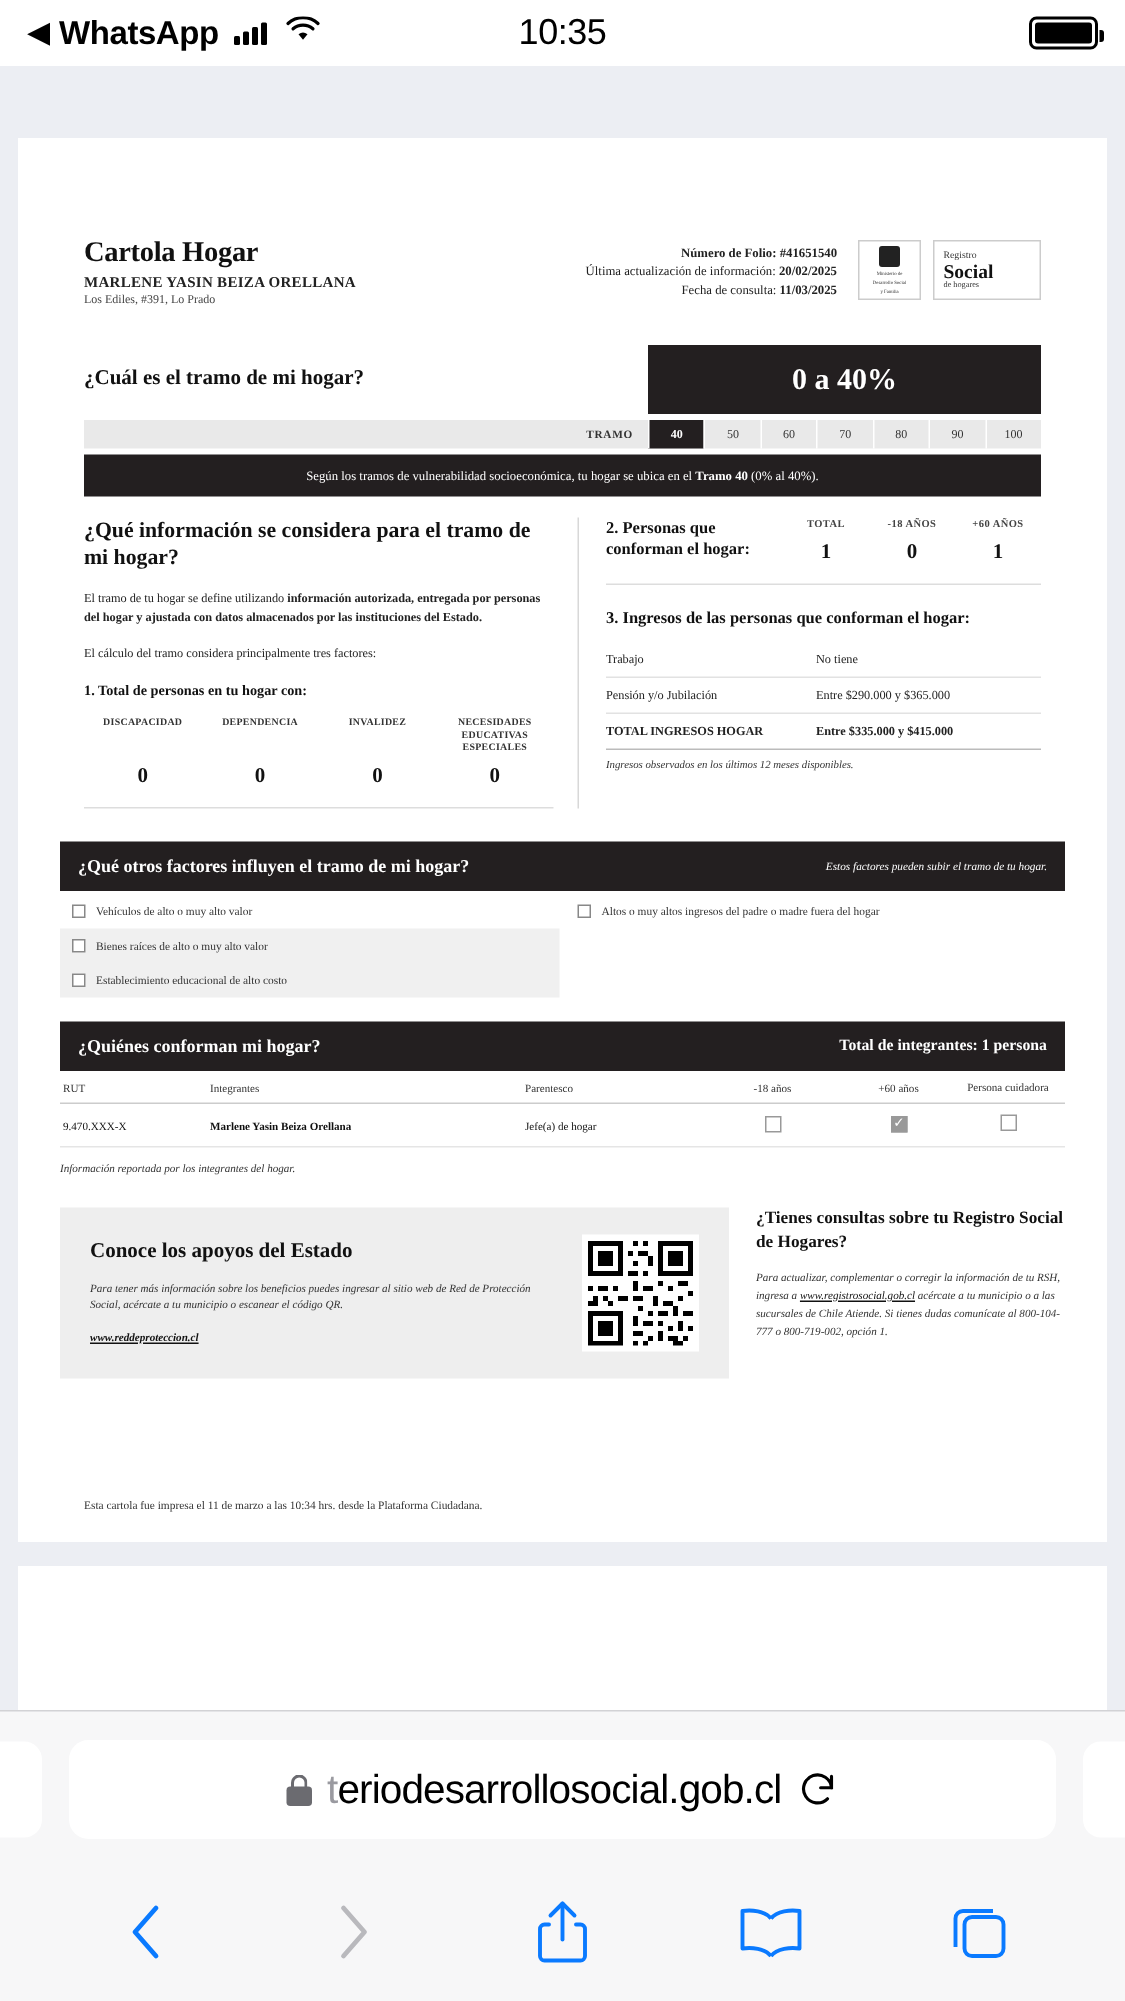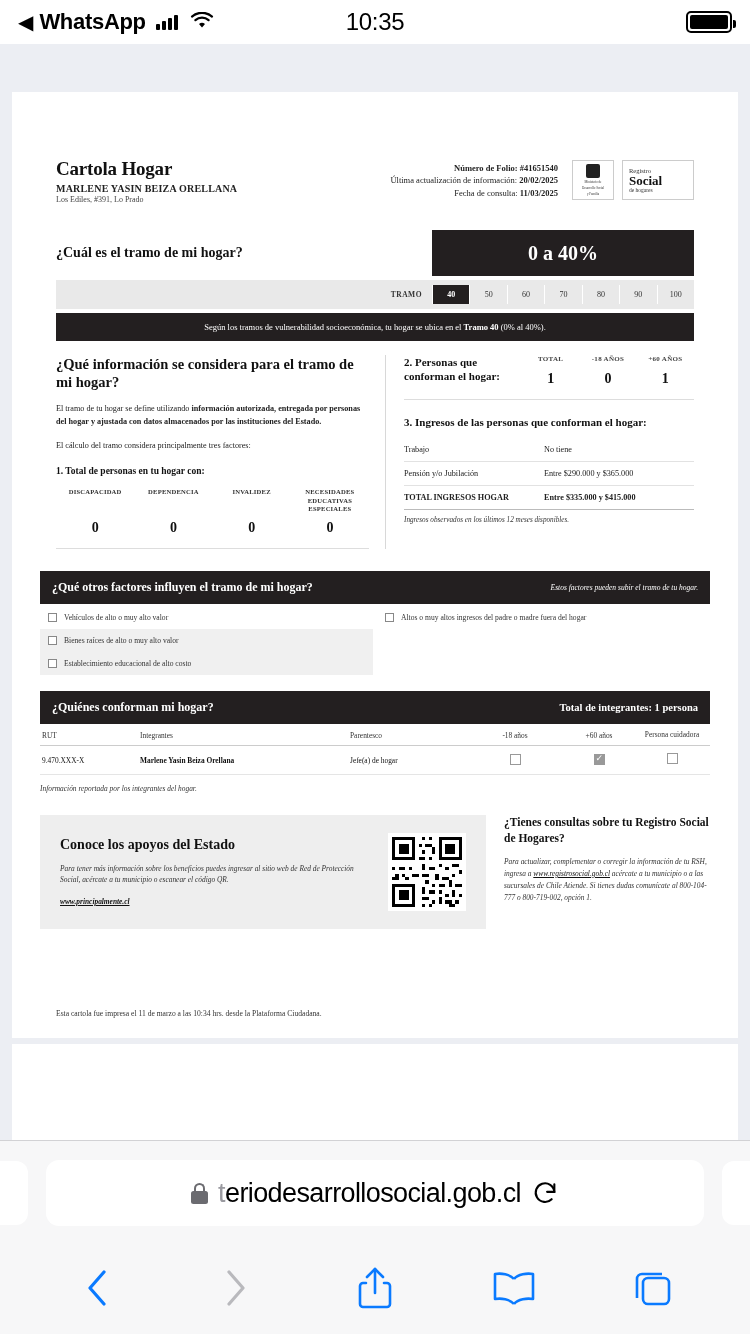--- a/index.html
+++ b/index.html
@@ -77,21 +77,21 @@
   .logo-rsh .l3 { font-size: 5.5px; color: #333; }
 
   
   .q-tramo { display: flex; align-items: stretch; margin-top: 26px; }
   .q-tramo h2 { font-size: 14px; font-weight: bold; color: #111; flex: 1; align-self: center; }
   .tramo-box {
     background: #231f20; color: #fff; width: 262px; height: 46px;
     display: flex; align-items: center; justify-content: center;
     font-size: 20px; font-weight: bold;
   }
-  .scale-row { display: flex; align-items: center; background: #e9e9e9; height: 29px; margin-top: 4px; }
+  .scale-row { display: flex; align-items: center; background: #e9e9e9; height: 19px; margin-top: 4px; }
   .scale-label { flex: 1; text-align: right; font-size: 7.5px; font-weight: bold; color: #333; padding-right: 10px; letter-spacing: 0.5px; }
   .scale-ticks { display: flex; width: 262px; height: 19px; }
   .scale-ticks span {
     flex: 1; text-align: center; font-size: 8px; color: #333; line-height: 19px;
     border-left: 1px solid #fff;
   }
   .scale-ticks span.active { background: #231f20; color: #fff; font-weight: bold; }
   .tramo-note {
     background: #231f20; color: #fff; font-size: 8.5px; text-align: center;
     padding: 9px 0; margin-top: 4px;
@@ -429,21 +429,21 @@
             <div class="c-cui"><span class="cell-box"></span></div>
           </div>
           <div class="int-foot">Información reportada por los integrantes del hogar.</div>
         </div>
 
         <div class="apoyos">
           <div class="apoyos-box">
             <div class="txt">
               <h4>Conoce los apoyos del Estado</h4>
               <p>Para tener más información sobre los beneficios puedes ingresar al sitio web de Red de Protección Social, acércate a tu municipio o escanear el código QR.</p>
-              <p><a href="#">www.principalmente.cl</a></p>
+              <p><a href="#">www.reddeproteccion.cl</a></p>
             </div>
             <div class="qr">
               <svg class="qr-grid" viewBox="0 0 21 21" shape-rendering="crispEdges">
                 <rect width="21" height="21" fill="#fff"></rect>
                 <g fill="#000">
                   <rect x="0" y="0" width="7" height="7"></rect>
                     <rect x="1" y="1" width="5" height="5" fill="#fff"></rect>
                     <rect x="2" y="2" width="3" height="3"></rect>
                   <rect x="14" y="0" width="7" height="7"></rect>
                     <rect x="15" y="1" width="5" height="5" fill="#fff"></rect>

